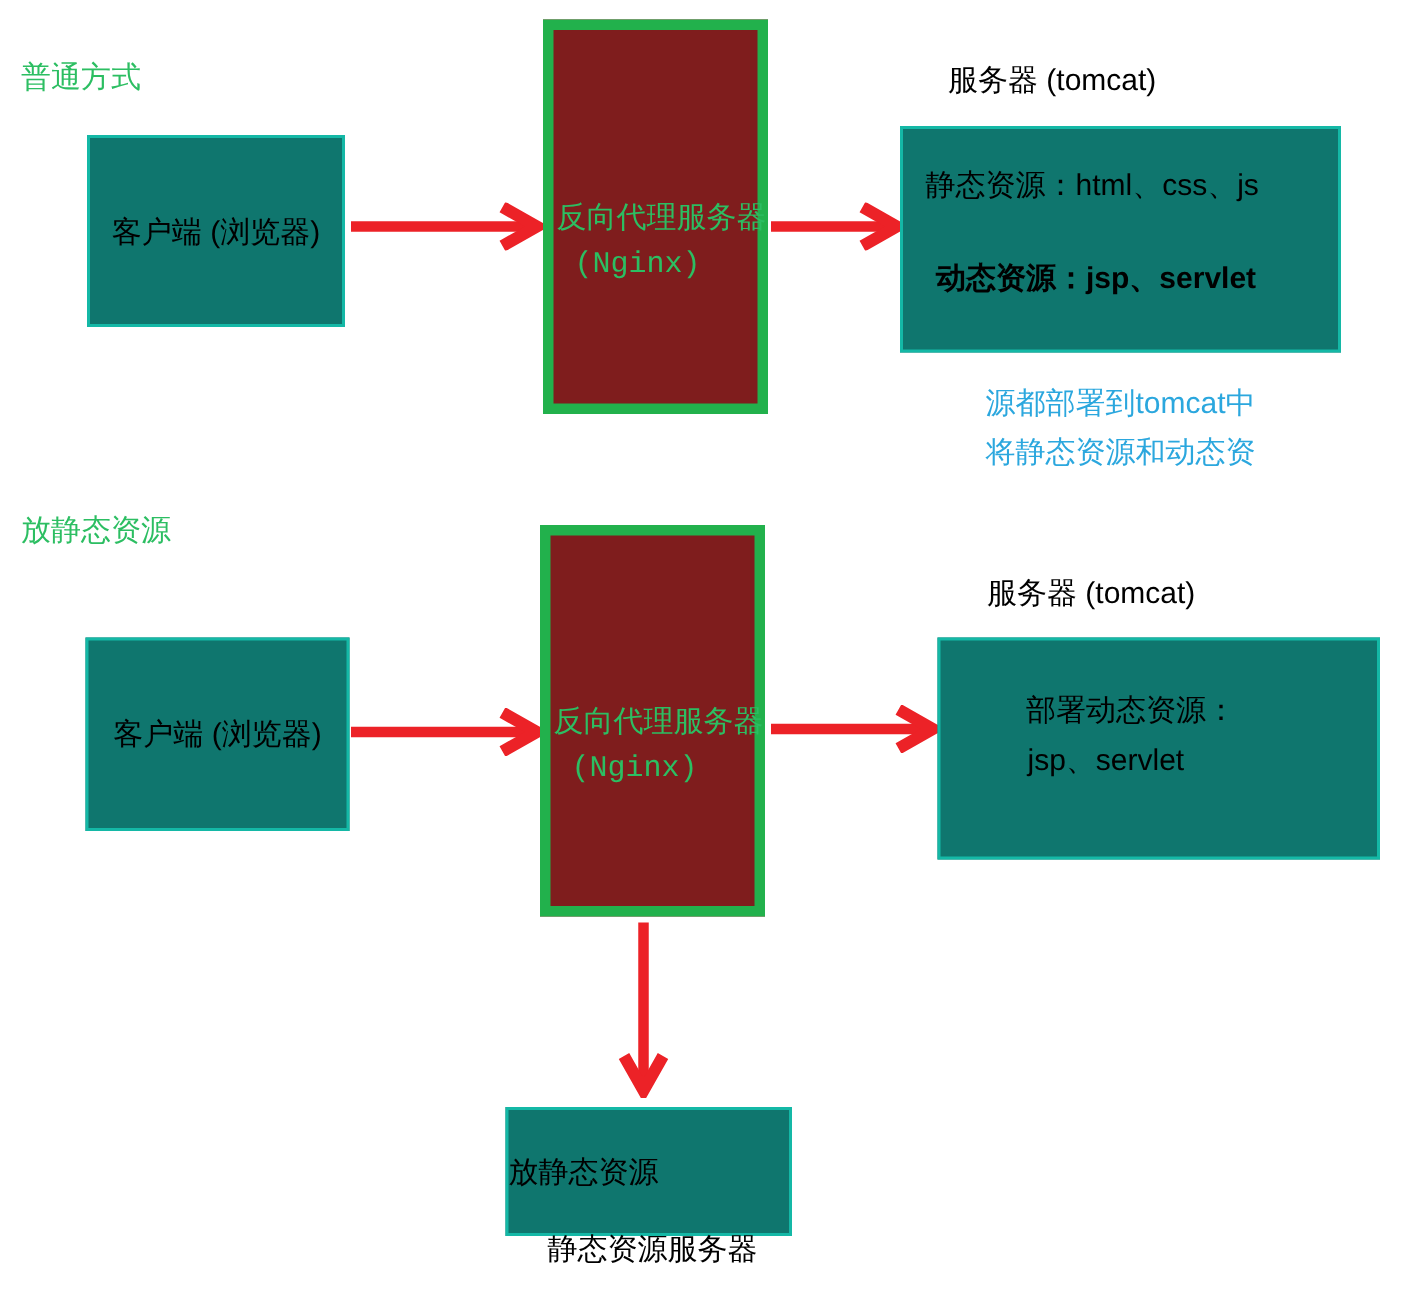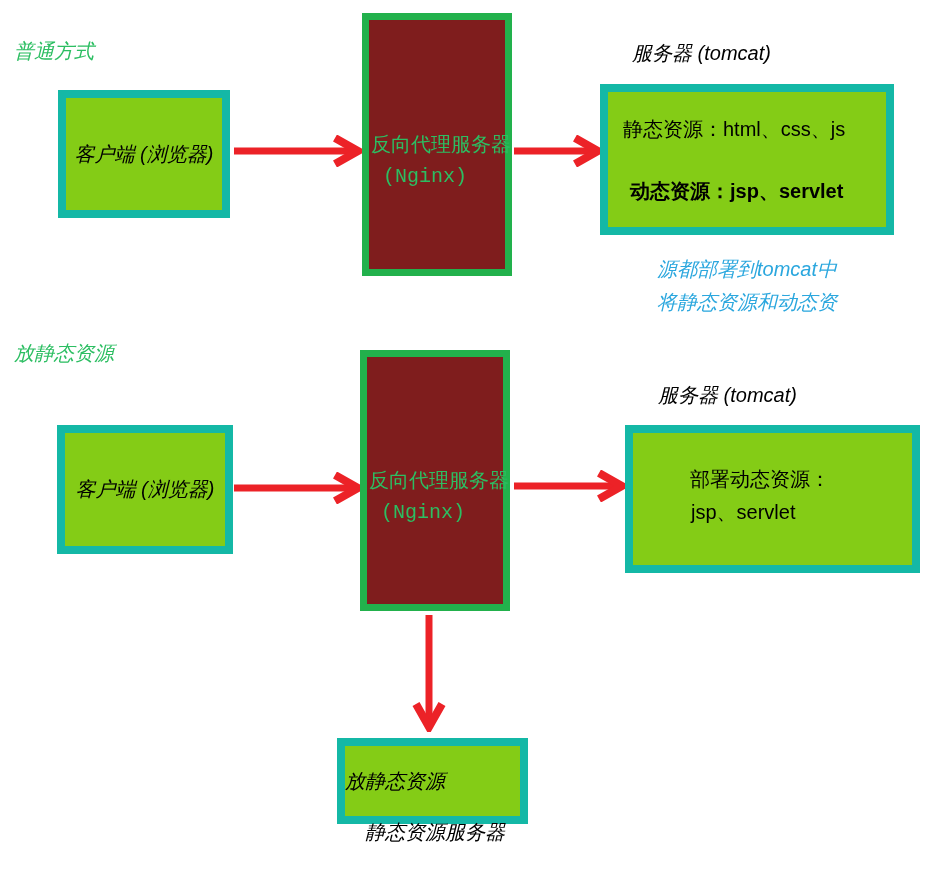--- a/index.html
+++ b/index.html
@@ -5,27 +5,27 @@
   html, body { margin: 0; padding: 0; background: #ffffff; }
   #canvas {
     position: relative;
     width: 934px;
     height: 870px;
     background: #ffffff;
     font-family: "Liberation Sans", sans-serif;
     color: #000;
     overflow: hidden;
   }
-  .txt { position: absolute; font-size: 20px; white-space: nowrap; font-style: italic; }
+  .txt { position: absolute; font-size: 20px; white-space: nowrap; }
   .green-label { color: var(--green_text); }
   .blue-note { color: var(--blue); line-height: 33px; }
   .box-black {
     position: absolute;
-    border: 8px solid #14b8a6;
-    background: #84cc16;
+    border: 2px solid #14b8a6;
+    background: #0f766e;
     box-sizing: border-box;
     text-align: right;
   }
   .box-green {
     position: absolute;
     border: 7px solid var(--green);
     background: #7f1d1d;
     box-sizing: border-box;
     font-family: Liberation Mono, monospace;
   }

